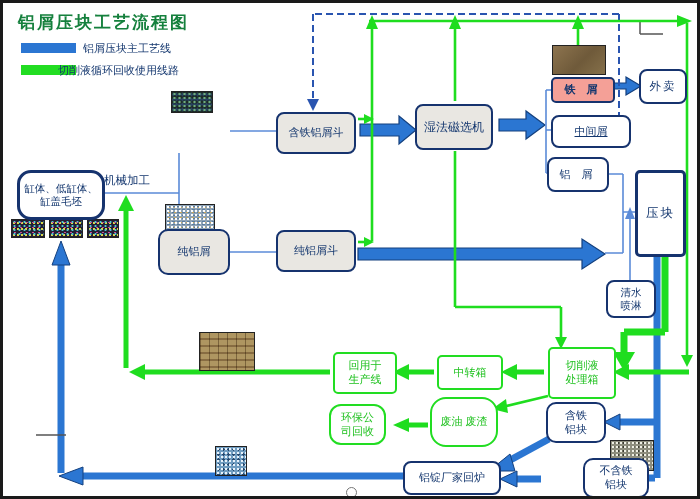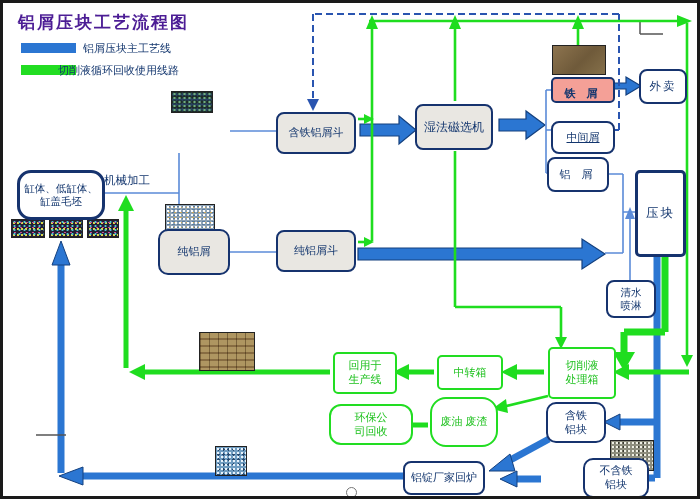--- a/index.html
+++ b/index.html
@@ -2,24 +2,24 @@
 <html><head>
 <meta charset="utf-8">
 <style>
   html,body{margin:0;padding:0;background:#e8e8e8;font-family:"Liberation Sans","DejaVu Sans",sans-serif;}
   #stage{position:relative;width:694px;height:493px;background:#ffffff;border:3px solid #1a1a1a;margin:0 auto;overflow:hidden;}
   #wires{position:absolute;left:0;top:0;z-index:1;}
   .box{position:absolute;z-index:2;display:flex;align-items:center;justify-content:center;text-align:center;
        background:#ffffff;border:2.5px solid #16336e;color:#13366e;border-radius:8px;
        font-size:11px;line-height:1.25;white-space:pre-line;box-sizing:border-box;}
   .graybg{background:#e9e7e2;}
-  .pink{background:#f4a097;font-weight:bold;letter-spacing:4px;align-items:flex-end;}
+  .pink{background:#f4a097;font-weight:bold;letter-spacing:4px;}
   .greenbox{border-color:#22dd22;color:#1ec11e;background:#ffffff;}
   .b3{border-width:3px;}
-  .title{font-size:17px;font-weight:bold;color:#4c1d95;letter-spacing:2px;z-index:2;position:absolute;}
+  .title{font-size:17px;font-weight:bold;color:#15803d;letter-spacing:2px;z-index:2;position:absolute;}
   .lab{position:absolute;z-index:2;color:#13366e;font-size:11px;white-space:nowrap;}
   .legendbar{position:absolute;z-index:2;height:10px;width:55px;}
   .photo{position:absolute;z-index:2;border:1px solid #222;box-sizing:border-box;}
   .ph-speck{background-image:radial-gradient(#6fae7d 1px,transparent 1.4px),radial-gradient(#27425e 1px,transparent 1.3px);background-size:5px 4px,3px 5px;background-color:#1d2b26;}
   .ph-shiny{background-image:radial-gradient(#fff 1px,transparent 1.4px),radial-gradient(#caa75a 1px,transparent 1.3px),radial-gradient(#5b7da0 1px,transparent 1.4px);background-size:4px 4px,6px 5px,5px 3px;background-color:#8fa3b5;}
   .ph-brown{background:linear-gradient(135deg,#8d744f,#6f5a3a 55%,#85704a);}
   .ph-parts{background-image:radial-gradient(#c84a9a 1px,transparent 1.3px),radial-gradient(#4ac8d8 1px,transparent 1.3px),radial-gradient(#d8d84a .8px,transparent 1.1px);background-size:6px 5px,5px 4px,4px 6px;background-color:#241f33;}
   .ph-briq{background:repeating-linear-gradient(180deg,#d9cba6 0 5px,#a89270 5px 7px),repeating-linear-gradient(90deg,rgba(90,70,40,.45) 0 1px,transparent 1px 9px);background-blend-mode:multiply;background-color:#cdbc95;}
   .ph-gray{background-image:radial-gradient(#efefe4 1px,transparent 1.3px),radial-gradient(#3a3a30 1px,transparent 1.3px);background-size:4px 4px,5px 4px;background-color:#8e8e7e;}
   .ph-ingot{background-image:radial-gradient(#e8f2fa 1px,transparent 1.3px),radial-gradient(#27476b 1px,transparent 1.2px);background-size:4px 4px,5px 5px;background-color:#6f9cc0;}
@@ -133,39 +133,39 @@
   <div class="photo ph-ingot" style="left:212px;top:443px;width:32px;height:30px;"></div>
 
   <div class="box b3" style="left:14px;top:167px;width:88px;height:50px;border-radius:14px;font-size:10.5px;"><span>缸体、低缸体、
 缸盖毛坯</span></div>
   <div class="lab" style="left:101px;top:170px;font-size:11.5px;">机械加工</div>
 
   <div class="box graybg" style="left:273px;top:109px;width:80px;height:42px;"><span>含铁铝屑斗</span></div>
   <div class="box graybg" style="left:412px;top:101px;width:78px;height:46px;font-size:12px;"><span>湿法磁选机</span></div>
 
   <div class="box pink" style="left:548px;top:74px;width:64px;height:26px;border-radius:5px;"><span>铁 屑</span></div>
-  <div class="box" style="left:548px;top:118px;width:64px;height:33px;text-decoration:underline;"><span>中间屑</span></div>
+  <div class="box" style="left:548px;top:112px;width:80px;height:33px;text-decoration:underline;"><span>中间屑</span></div>
   <div class="box" style="left:544px;top:154px;width:62px;height:35px;letter-spacing:4px;"><span>铝 屑</span></div>
   <div class="box" style="left:636px;top:66px;width:48px;height:35px;letter-spacing:2px;font-size:11.5px;"><span>外卖</span></div>
   <div class="box b3" style="left:632px;top:167px;width:51px;height:87px;border-radius:5px;letter-spacing:2px;font-size:12.5px;text-align:center;"><span>压块</span></div>
   <div class="box" style="left:603px;top:277px;width:50px;height:38px;font-size:10.5px;"><span>清水
 喷淋</span></div>
 
   <div class="box graybg" style="left:273px;top:227px;width:80px;height:42px;"><span>纯铝屑斗</span></div>
   <div class="box graybg" style="left:155px;top:226px;width:72px;height:46px;border-radius:10px;"><span>纯铝屑</span></div>
 
   <div class="box greenbox" style="left:330px;top:349px;width:64px;height:42px;border-radius:5px;"><span>回用于
 生产线</span></div>
   <div class="box greenbox" style="left:434px;top:352px;width:66px;height:35px;border-radius:5px;"><span>中转箱</span></div>
   <div class="box greenbox" style="left:545px;top:344px;width:68px;height:52px;border-radius:5px;"><span>切削液
 处理箱</span></div>
   <div class="box greenbox" style="left:427px;top:394px;width:68px;height:50px;border-radius:16px;"><span>废油 废渣</span></div>
-  <div class="box greenbox" style="left:326px;top:401px;width:84px;height:41px;border-radius:12px;"><span>环保公
+  <div class="box greenbox" style="left:326px;top:401px;width:57px;height:41px;border-radius:12px;"><span>环保公
 司回收</span></div>
 
   <div class="box" style="left:543px;top:399px;width:60px;height:41px;border-radius:10px;"><span>含铁
 铝块</span></div>
   <div class="box" style="left:540px;top:455px;width:66px;height:40px;border-radius:10px;margin-left:40px;"><span>不含铁
 铝块</span></div>
-  <div class="box" style="left:400px;top:458px;width:82px;height:34px;"><span>铝锭厂家回炉</span></div>
+  <div class="box" style="left:400px;top:458px;width:98px;height:34px;"><span>铝锭厂家回炉</span></div>
 
   <div class="handle" style="left:343px;top:484px;"></div>
 </div>
 
 </body></html>

